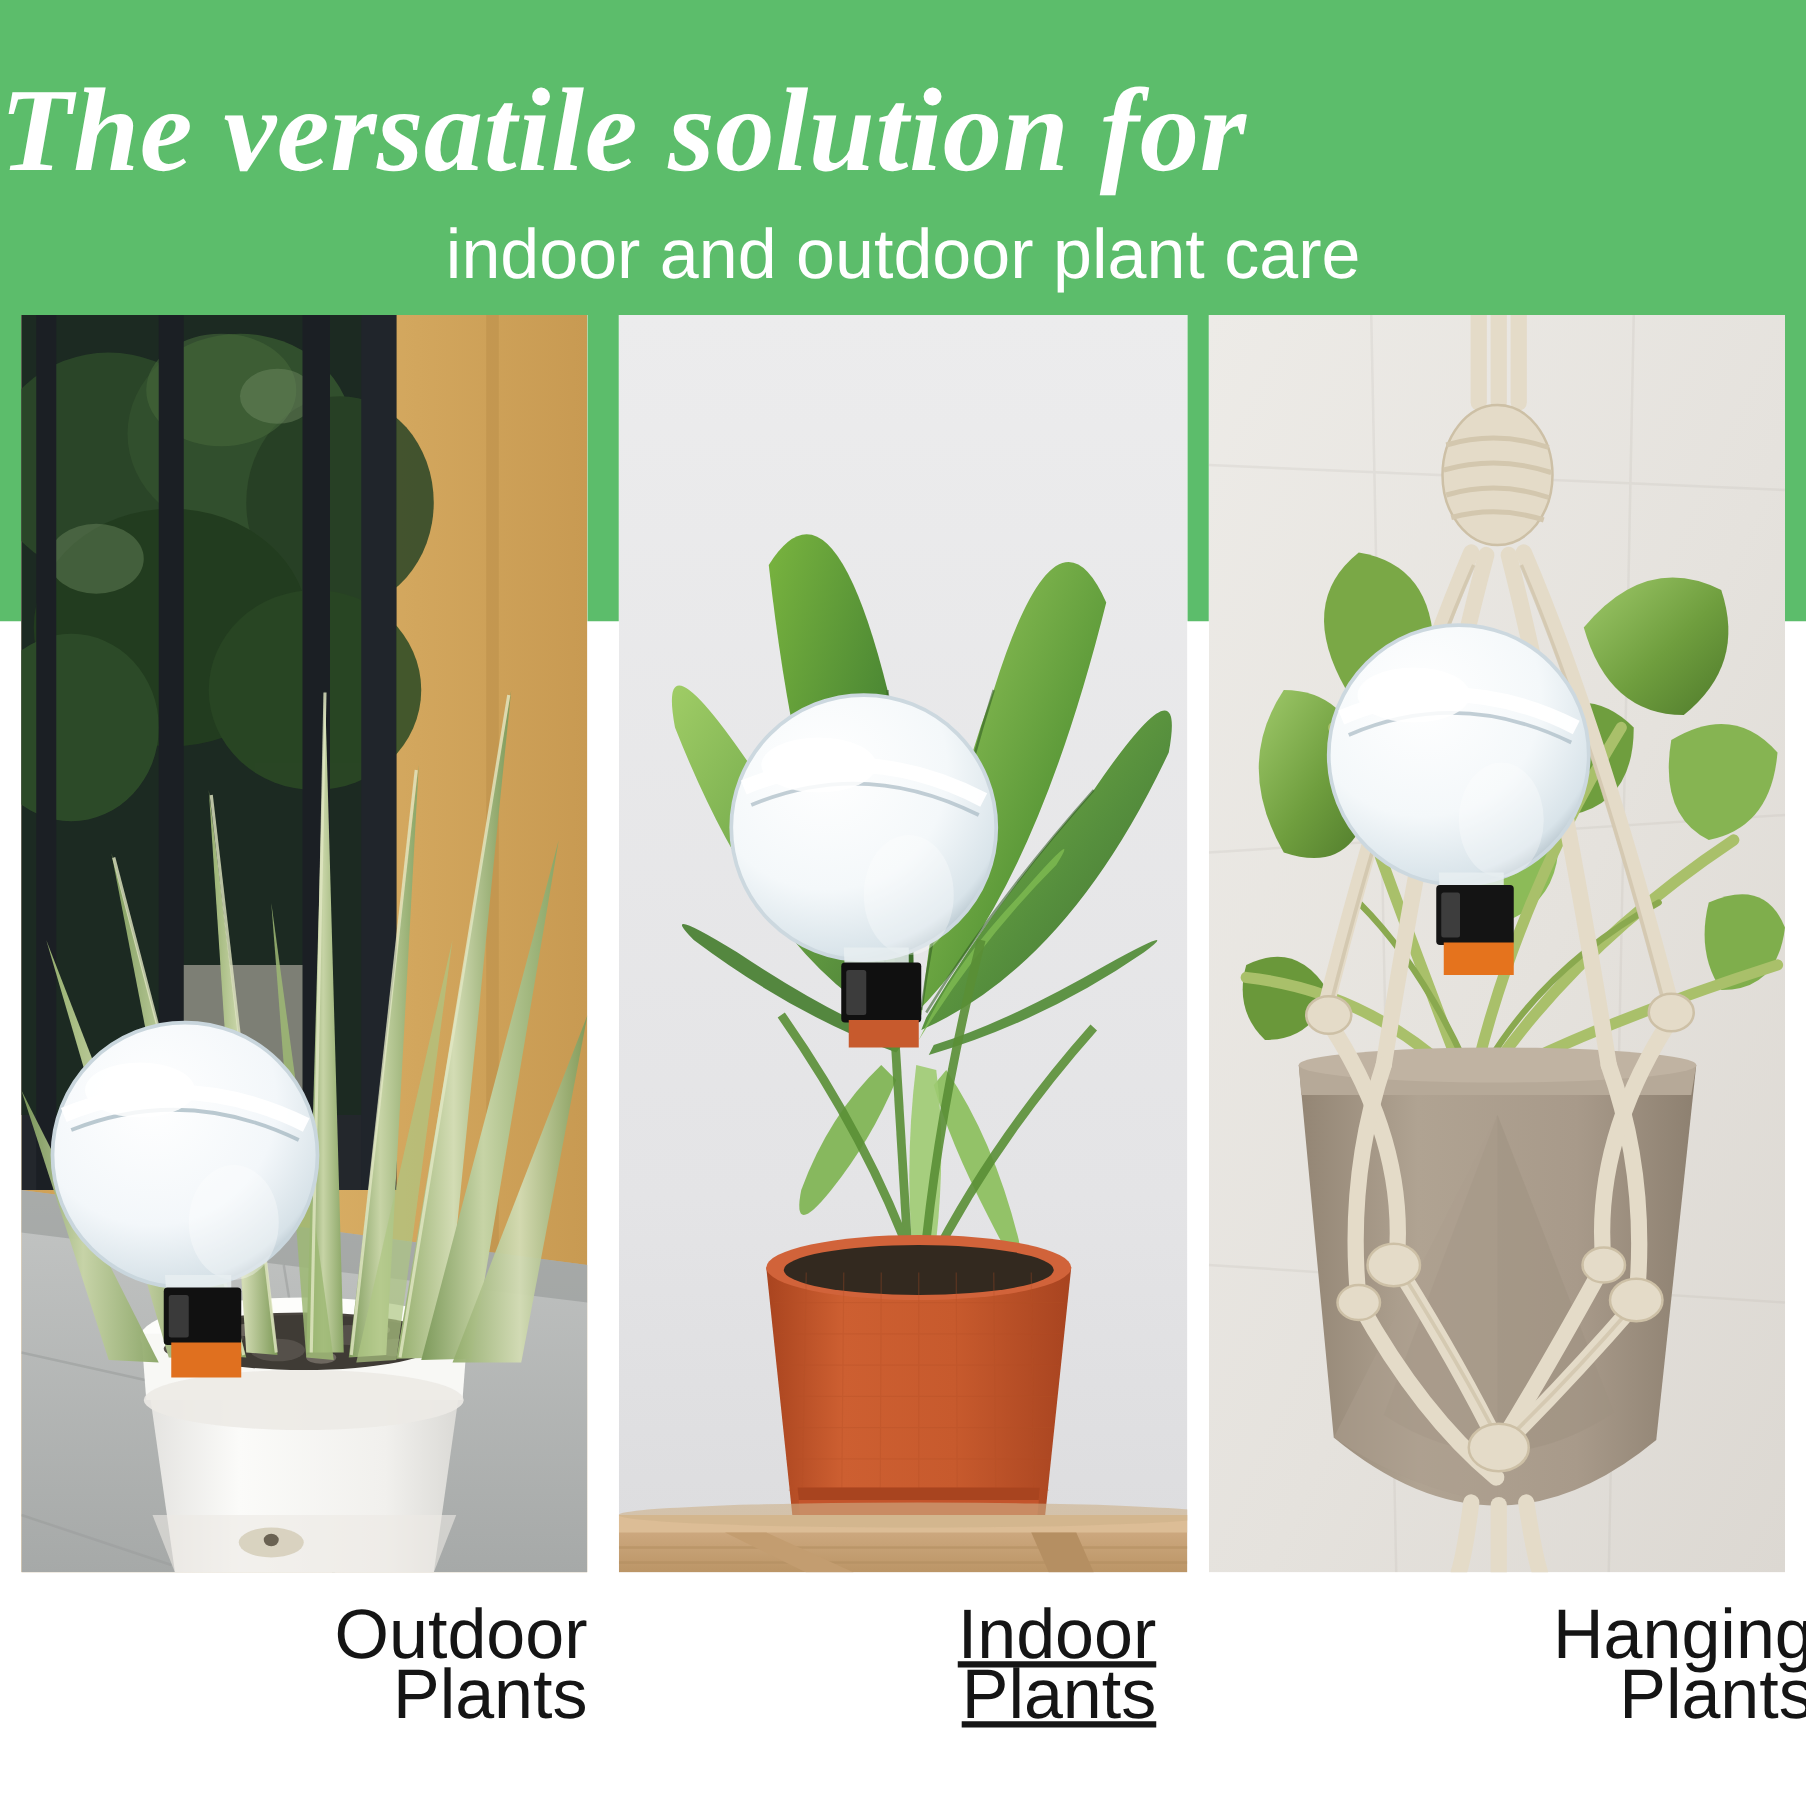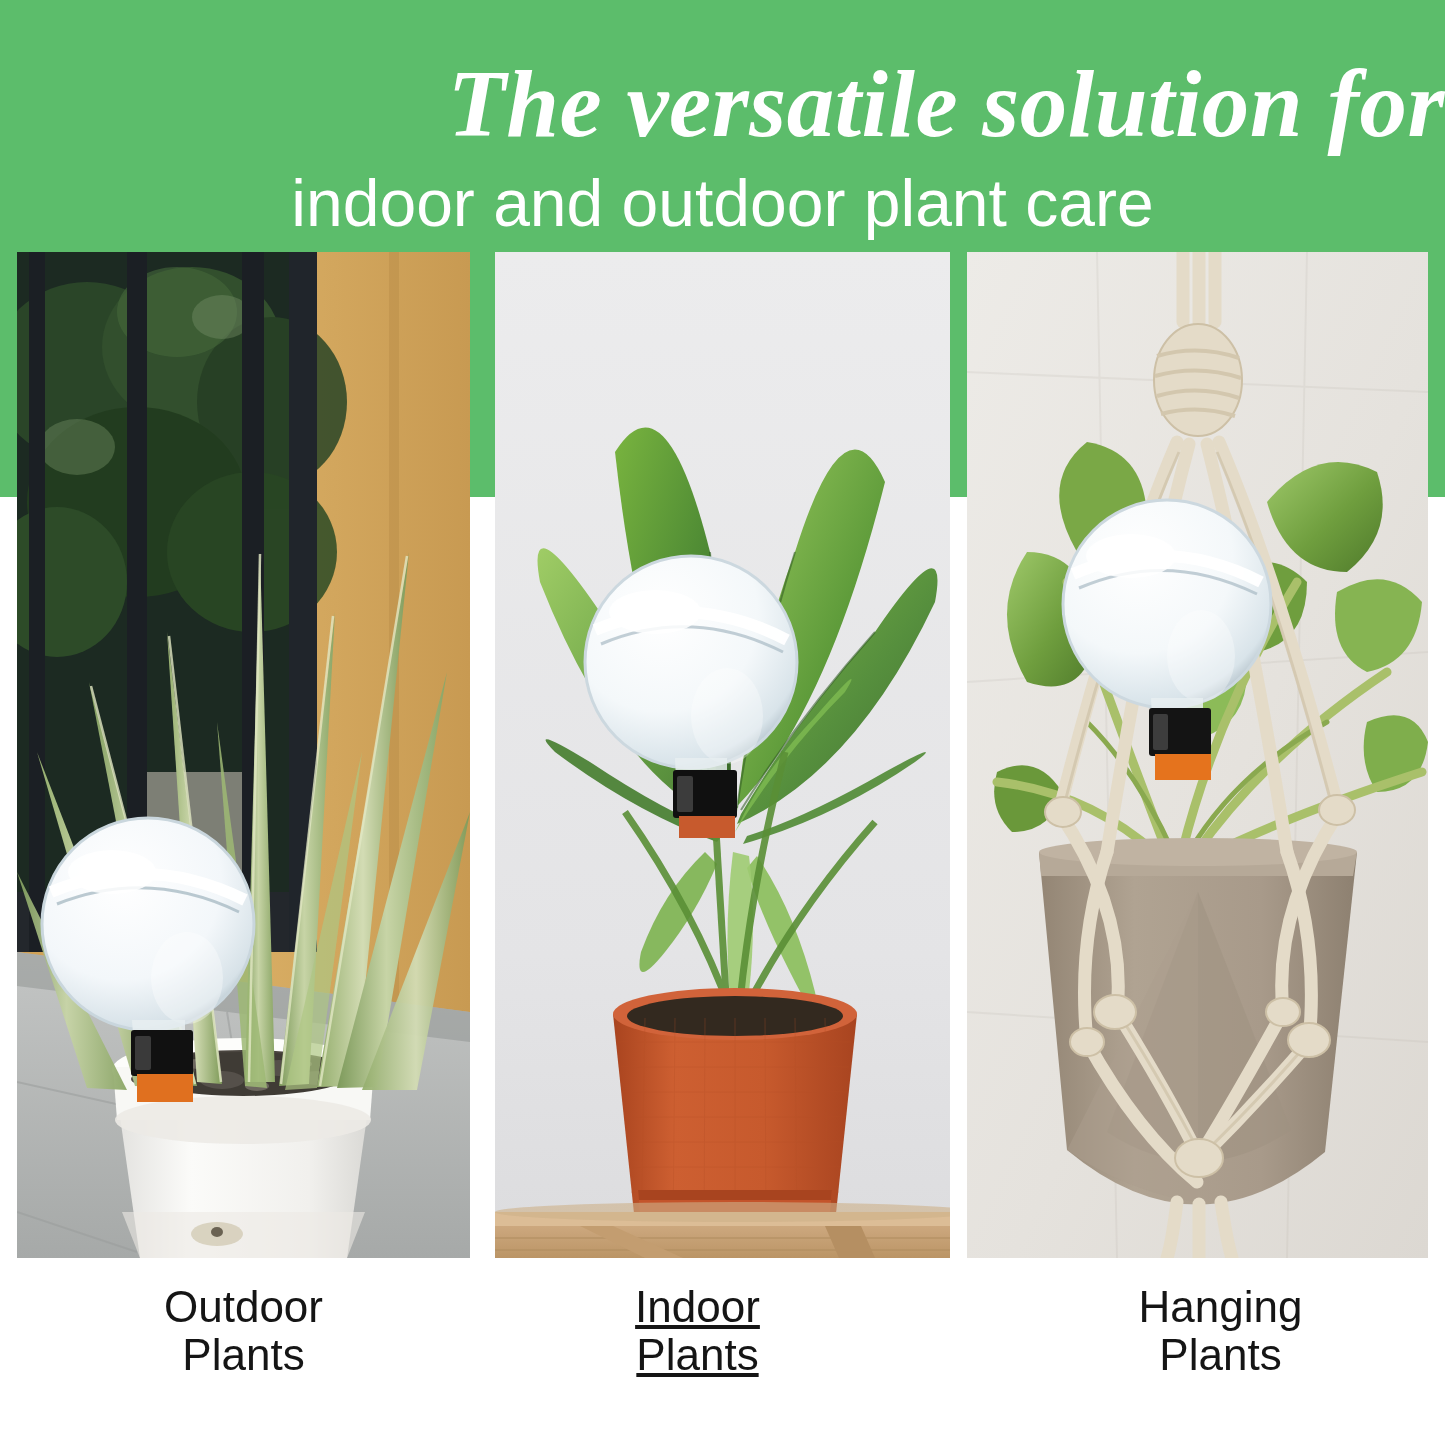--- a/index.html
+++ b/index.html
@@ -34,39 +34,39 @@
   }
   #gutter-left   { left: 0;    width: 17px;  }
   #gutter-a      { left: 470px; width: 25px; }
   #gutter-b      { left: 950px; width: 17px; }
   #gutter-right  { left: 1428px; width: 17px; }
 
   #headline {
     position: absolute;
     left: 0; top: 52px;
     width: 1445px;
-    text-align: right;
+    text-align: left;
     font-family: "Liberation Serif", serif;
     font-style: italic;
     font-weight: 700;
     font-size: 95px;
     line-height: 104px;
     color: #ffffff;
     letter-spacing: 0.5px;
     z-index: 3;
     white-space: nowrap;
   }
   #subtitle {
     position: absolute;
     left: 0; top: 172px;
     width: 1445px;
     text-align: center;
     font-family: "Liberation Sans", sans-serif;
     font-weight: 400;
-    font-size: 66px;
+    font-size: 56px;
     line-height: 62px;
     color: #ffffff;
     z-index: 3;
     white-space: nowrap;
   }
 
   
   .photo {
     position: absolute;
     top: 252px;
@@ -76,23 +76,23 @@
   }
   #photo-1 { left: 17px;  width: 453px; }
   #photo-2 { left: 495px; width: 455px; }
   #photo-3 { left: 967px; width: 461px; }
   .photo svg { display: block; width: 100%; height: 100%; }
 
   
   .caption {
     position: absolute;
     top: 1283px;
-    text-align: center;
+    text-align: right;
     font-family: "Liberation Sans", sans-serif;
-    font-size: 44px;
+    font-size: 56px;
     line-height: 48px;
     color: #151515;
     z-index: 3;
   }
   #caption-1 { left: 17px;  width: 453px; }
   #caption-2 { left: 470px; width: 455px; text-decoration: underline; }
   #caption-3 { left: 990px; width: 461px; }
   .caption .l1, .caption .l2 { display: block; }
 </style>
 </head>

